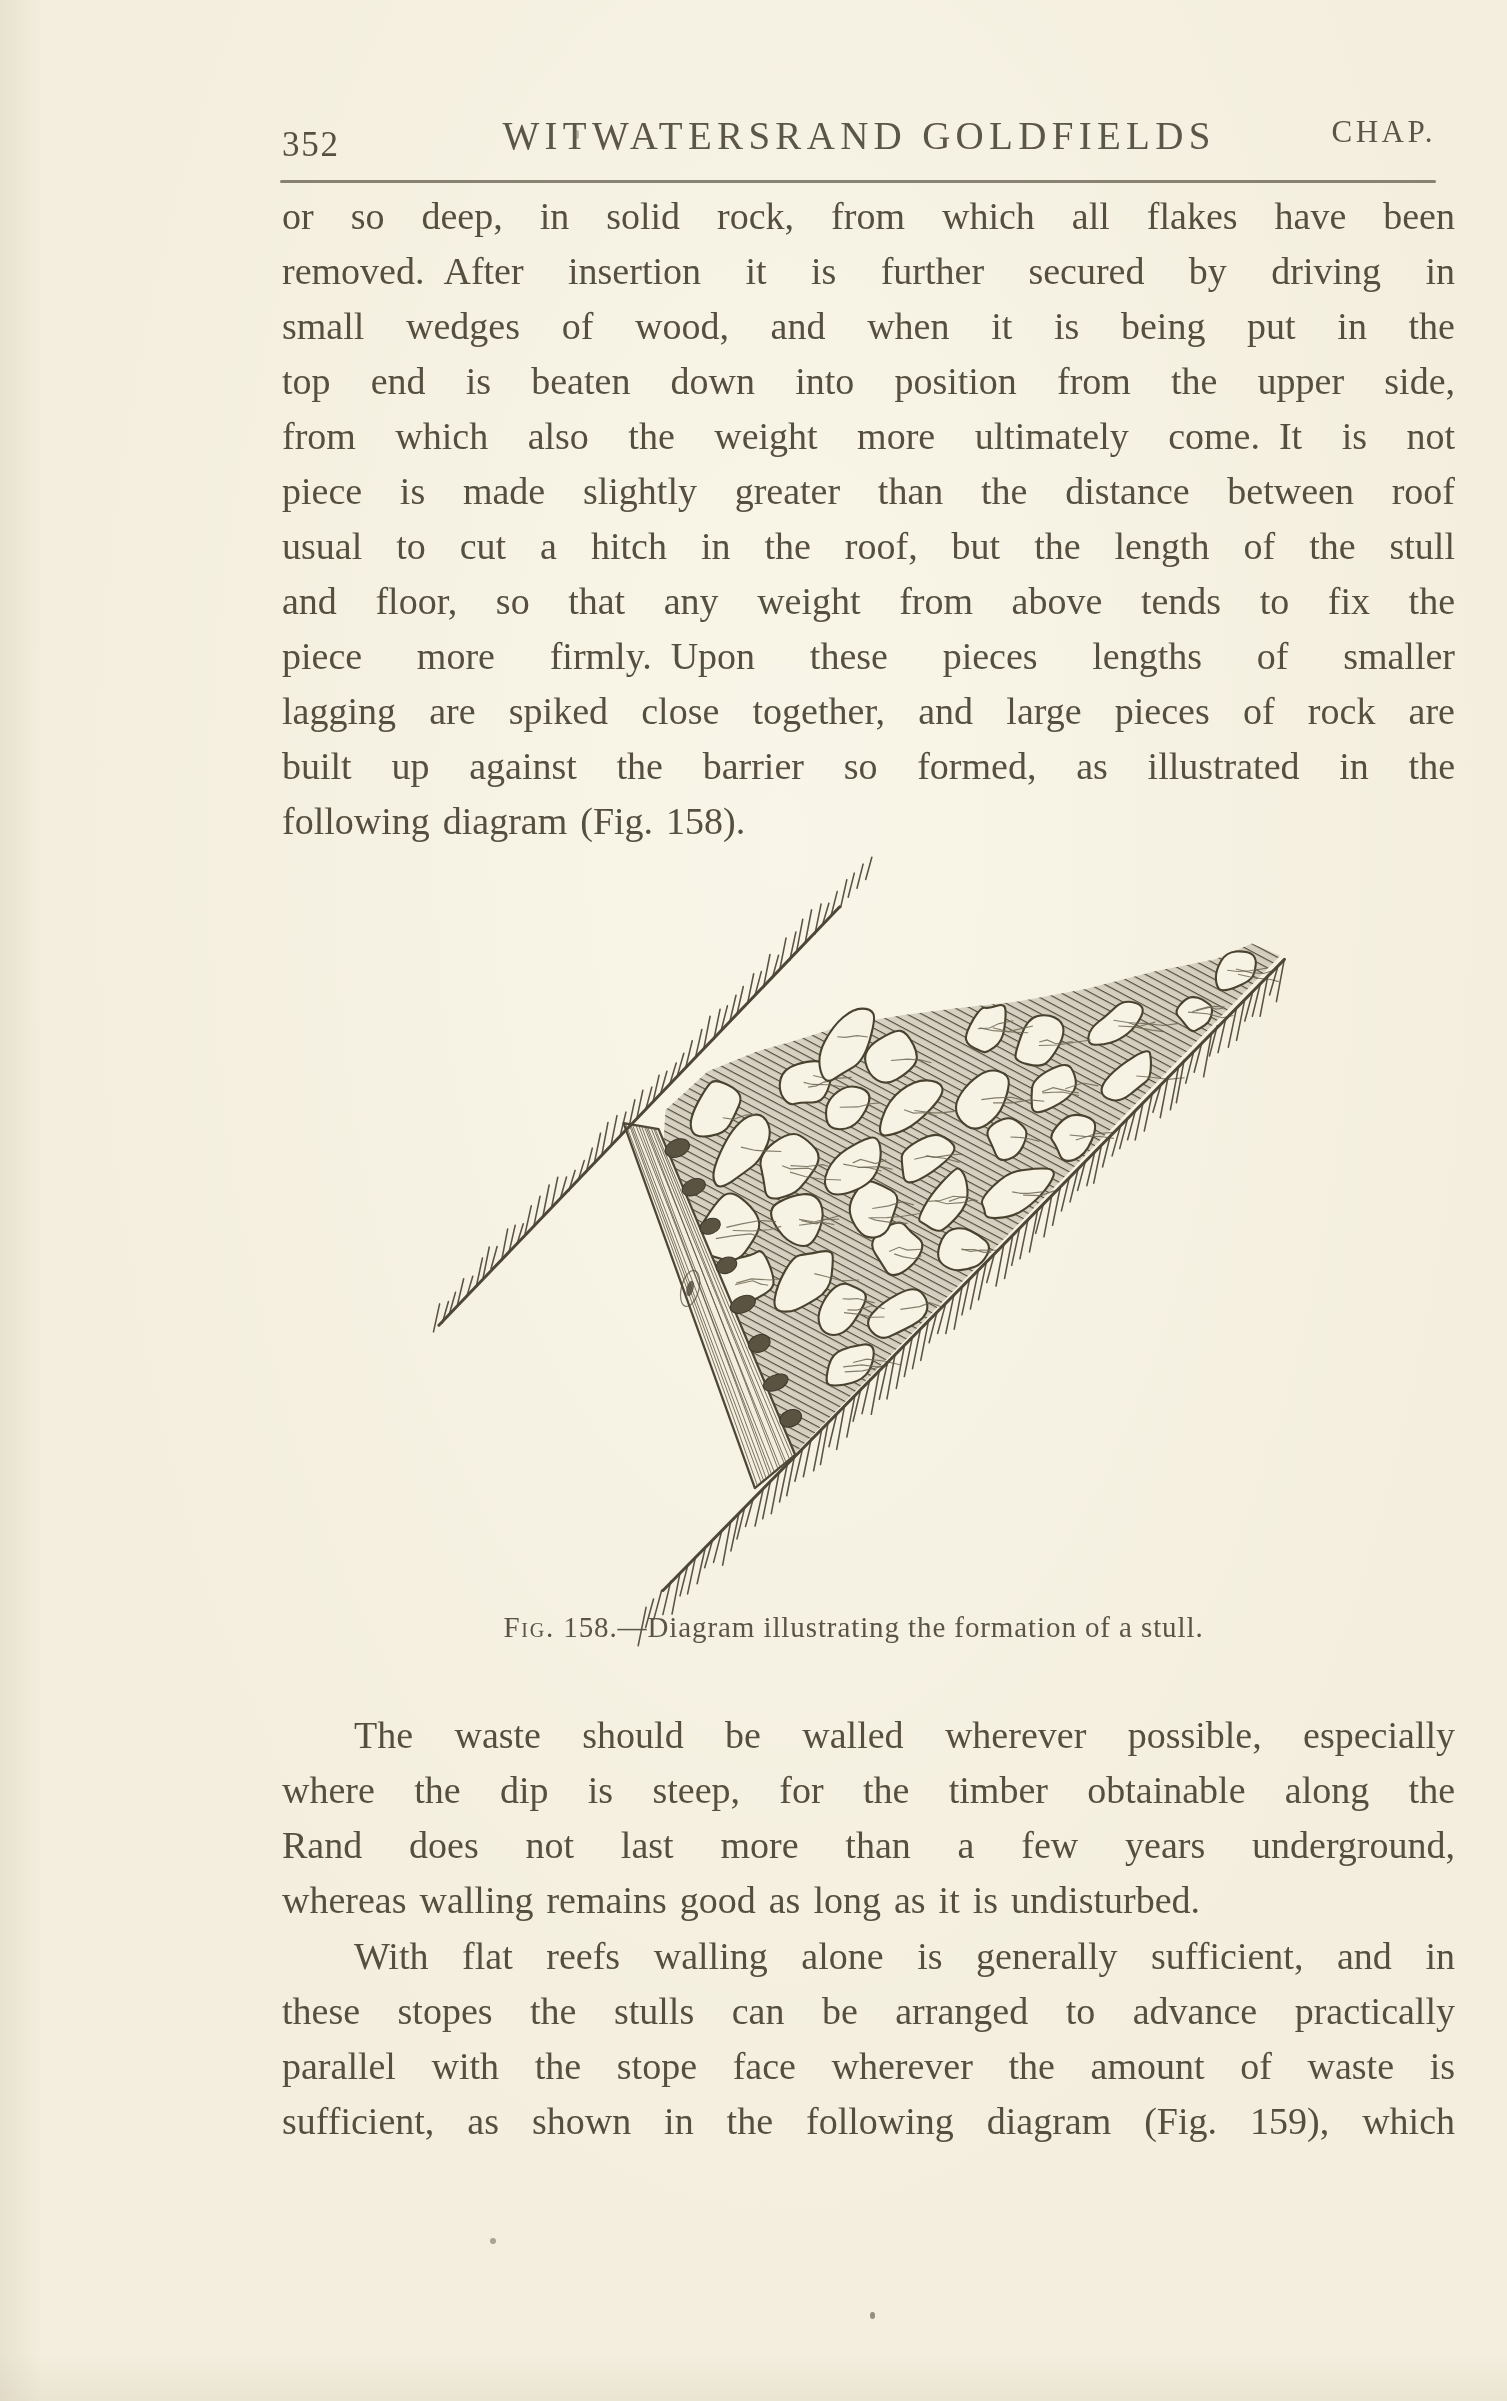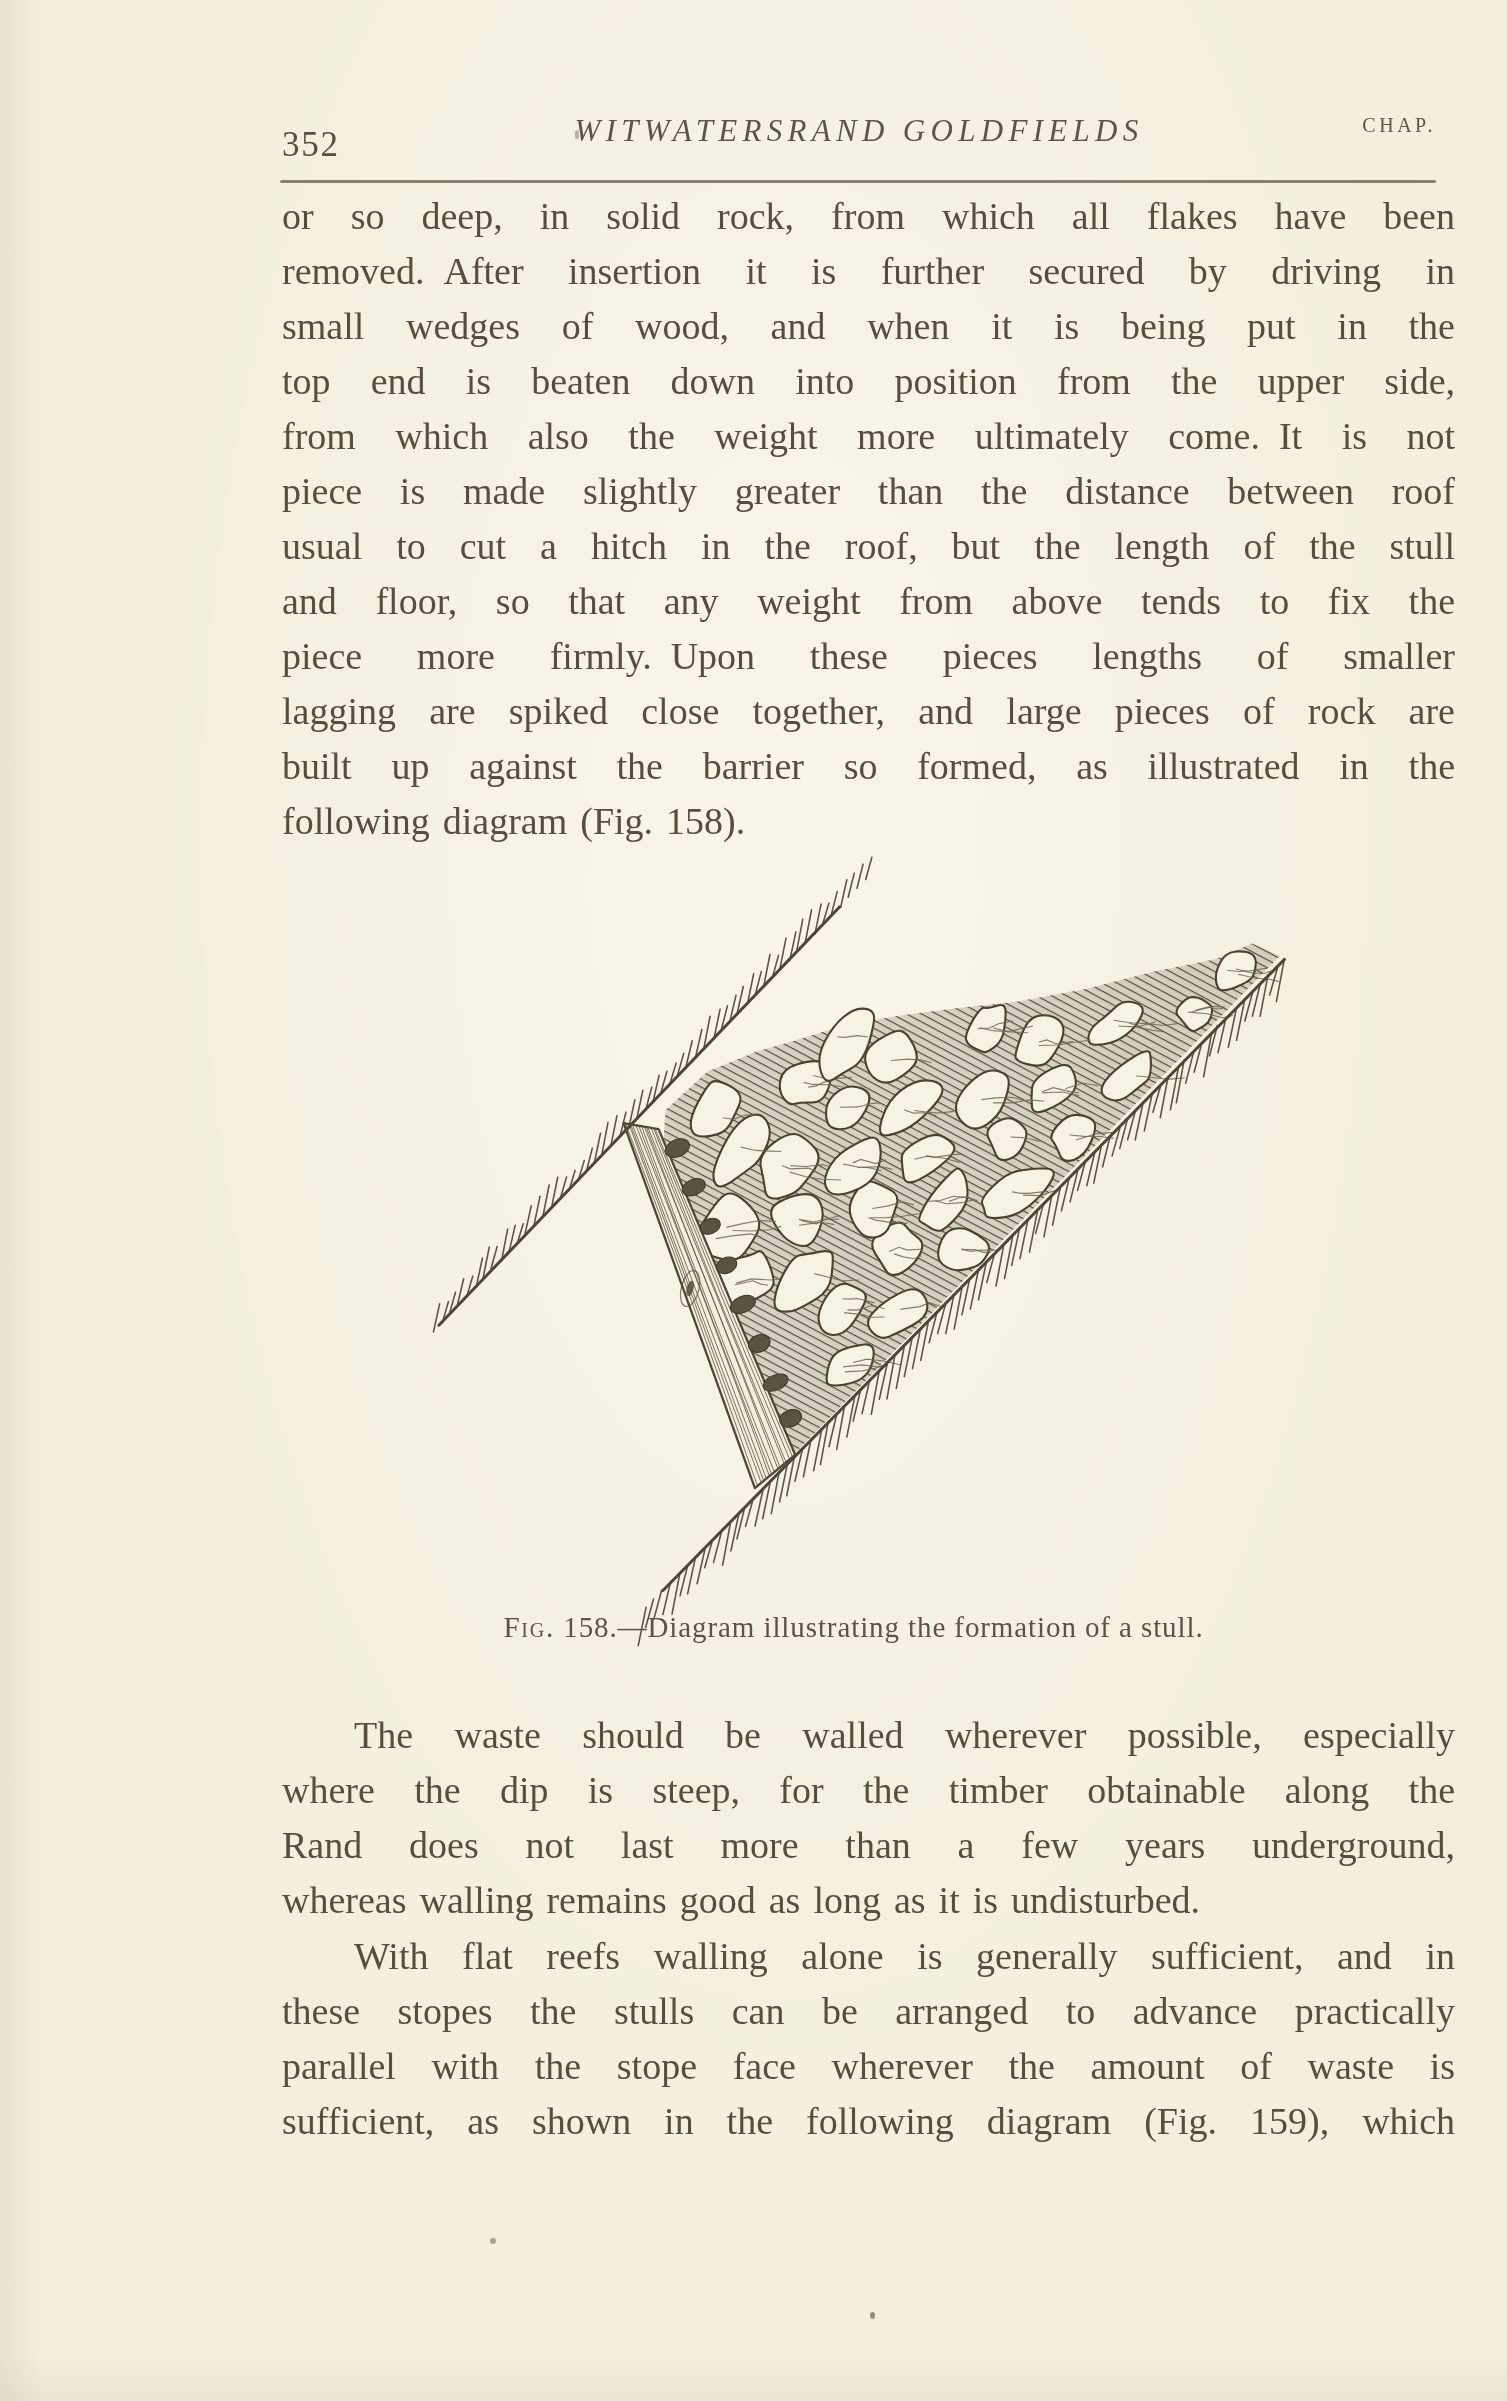--- a/index.html
+++ b/index.html
@@ -15,23 +15,23 @@
       linear-gradient(90deg, rgba(130,118,88,0.10), rgba(130,118,88,0) 42px),
       linear-gradient(0deg, rgba(130,118,88,0.08), rgba(130,118,88,0) 48px),
       radial-gradient(ellipse at 52% 35%, rgba(255,253,244,0.5), rgba(255,253,244,0) 70%),
       #f3eedd;
     padding-left: 12px;
   }
   .header-row{position:absolute;left:282px;top:102px;width:1154px;height:61px;}
   .page-number{position:absolute;left:0;top:23px;font-size:35px;letter-spacing:1.8px;color:#565041;}
   .running-title{
     position:absolute;left:50%;top:10.5px;transform:translateX(-50%);
-    font-style:italic;font-size:31px;letter-spacing:5.3px;white-space:nowrap;color:#5c564a;
-  }
-  .chapter-label{position:absolute;right:0;top:12.3px;font-size:20px;letter-spacing:3.5px;color:#5c564a;}
+    font-size:39px;letter-spacing:5.3px;white-space:nowrap;color:#5c564a;
+  }
+  .chapter-label{position:absolute;right:0;top:12.3px;font-size:31px;letter-spacing:3.5px;color:#5c564a;}
   .header-rule{position:absolute;left:280px;top:180px;width:1156px;height:2.6px;background:#645d4d;opacity:.75;border-radius:1.8px;}
 
   .para{position:absolute;left:282px;width:1173px;}
   #p1{top:189px;} #p2{top:1708px;} #p3{top:1929px;}
   .tline{
     height:55px;line-height:55px;font-size:38px;
     text-align:justify;text-align-last:justify;
     white-space:nowrap;word-spacing:3.5px;color:#564f3f;
   }
   .tline.last{text-align-last:left;}

